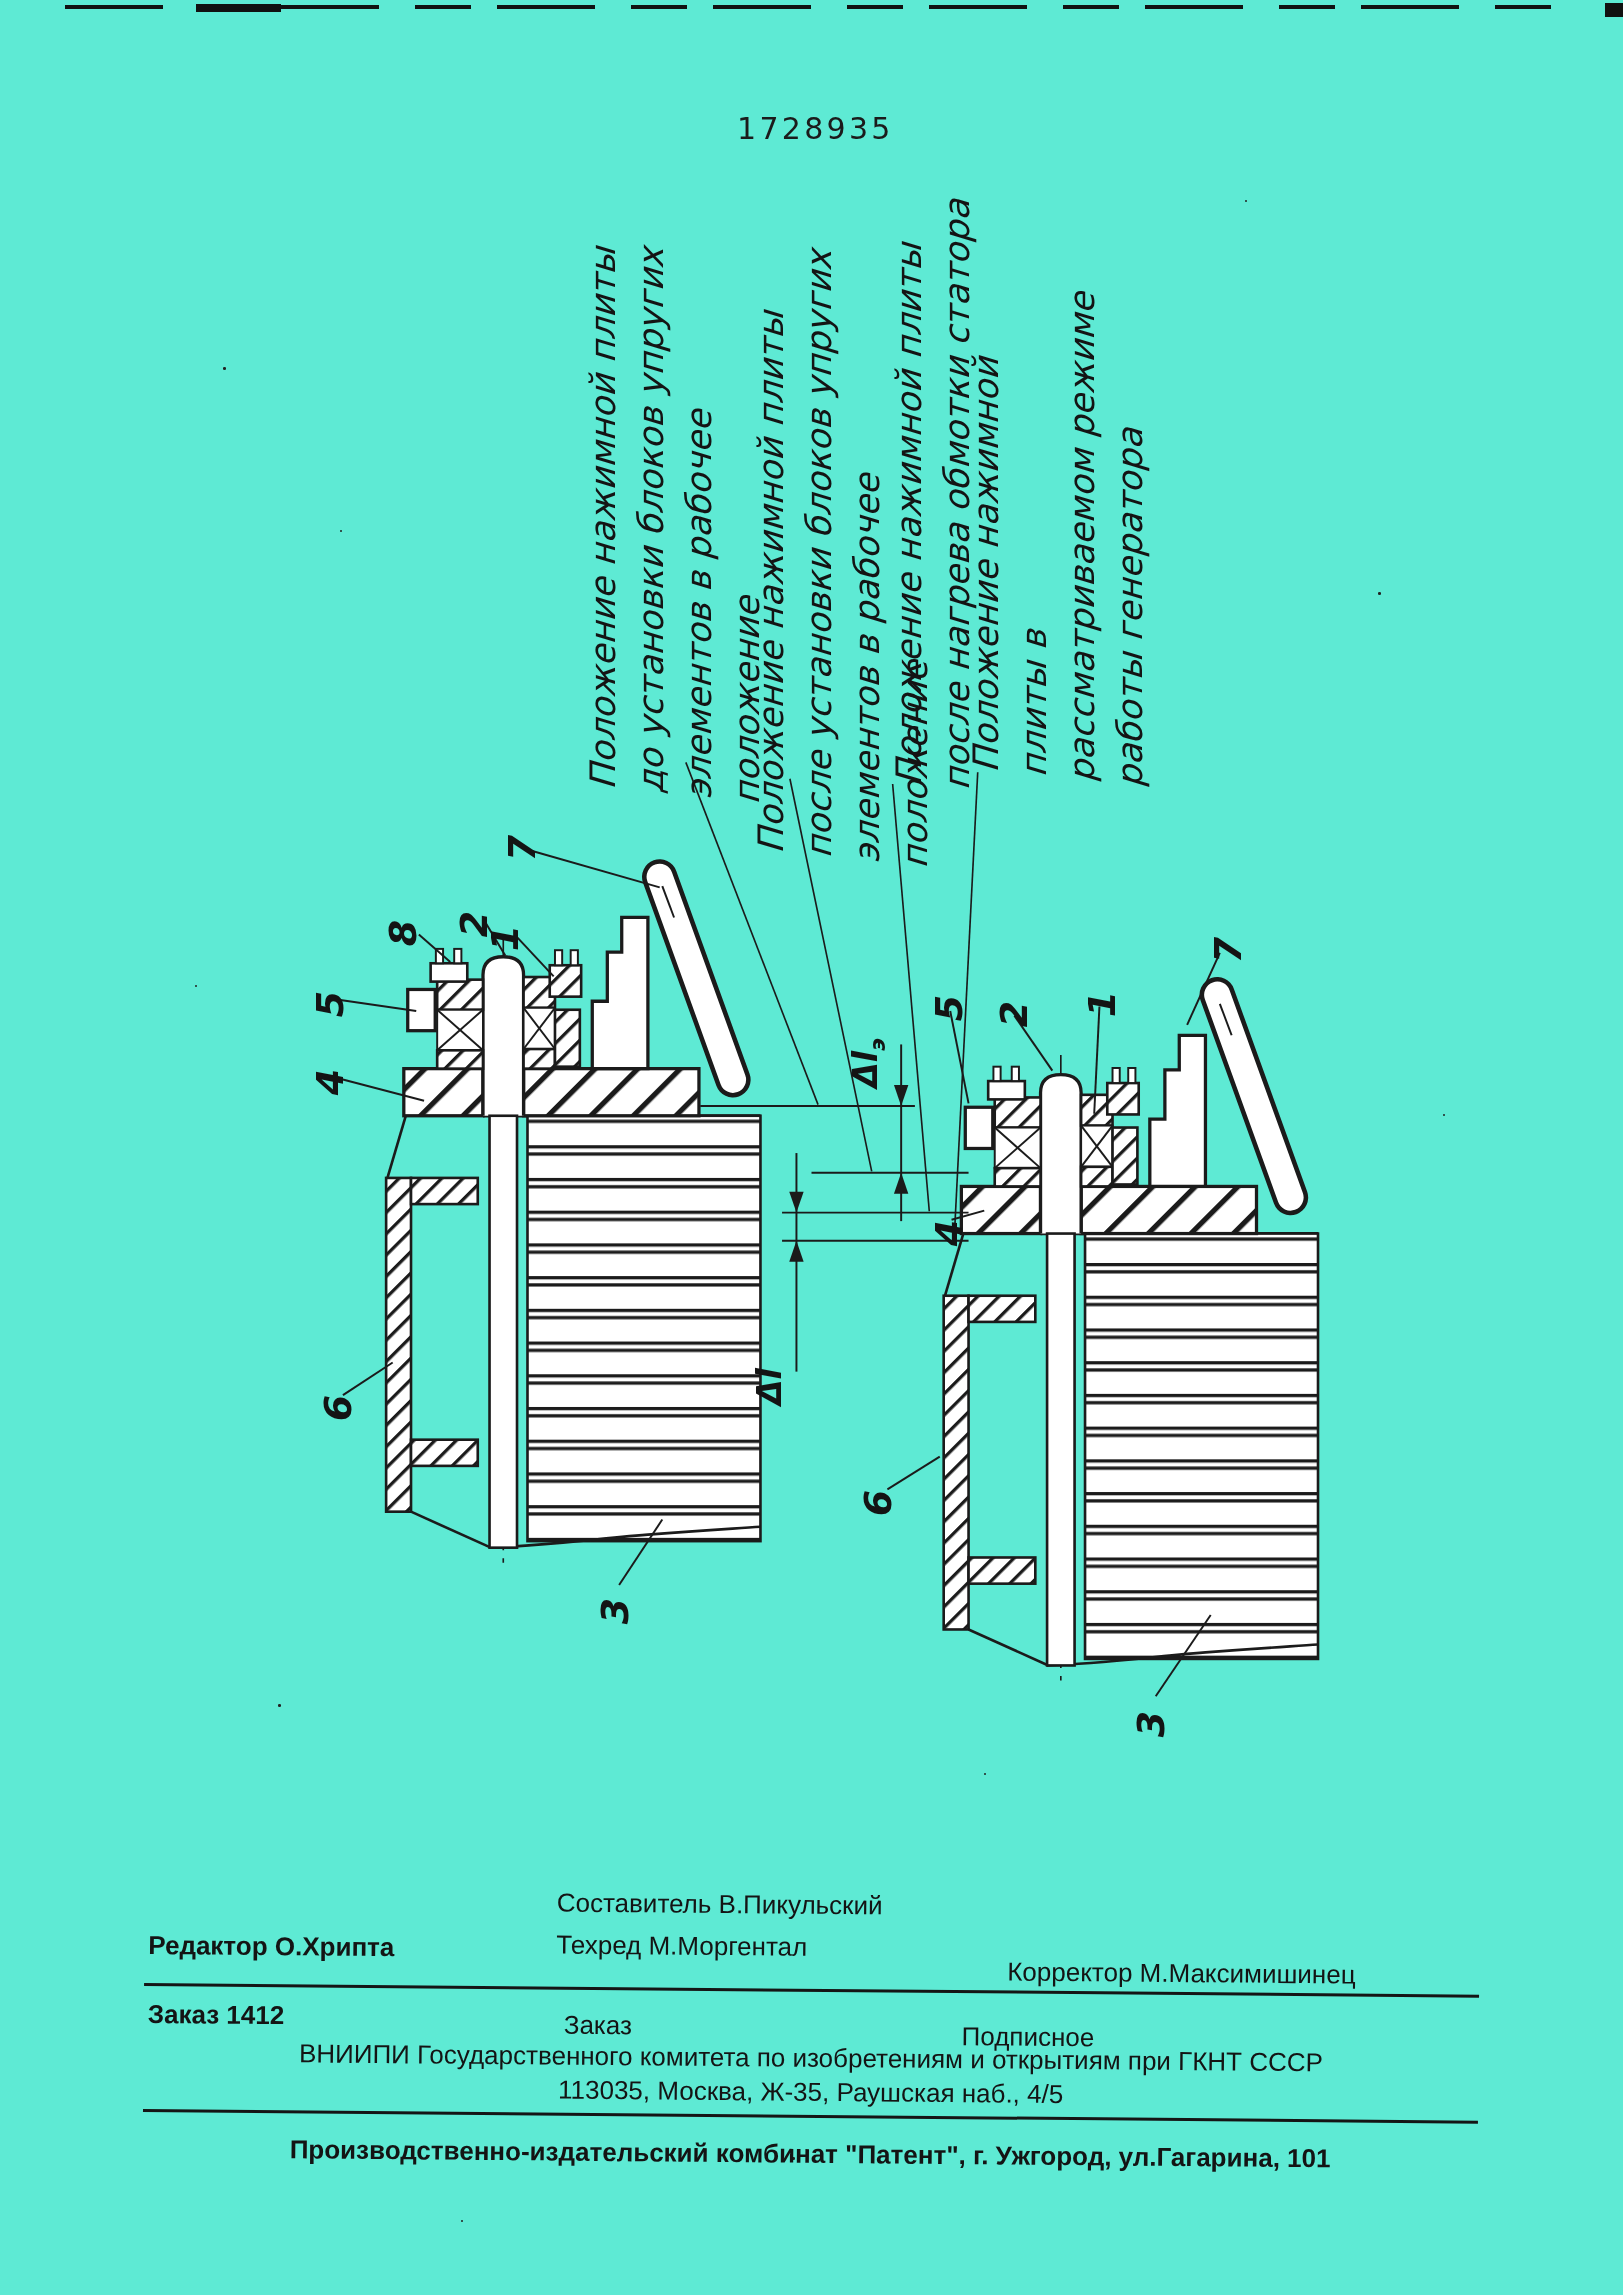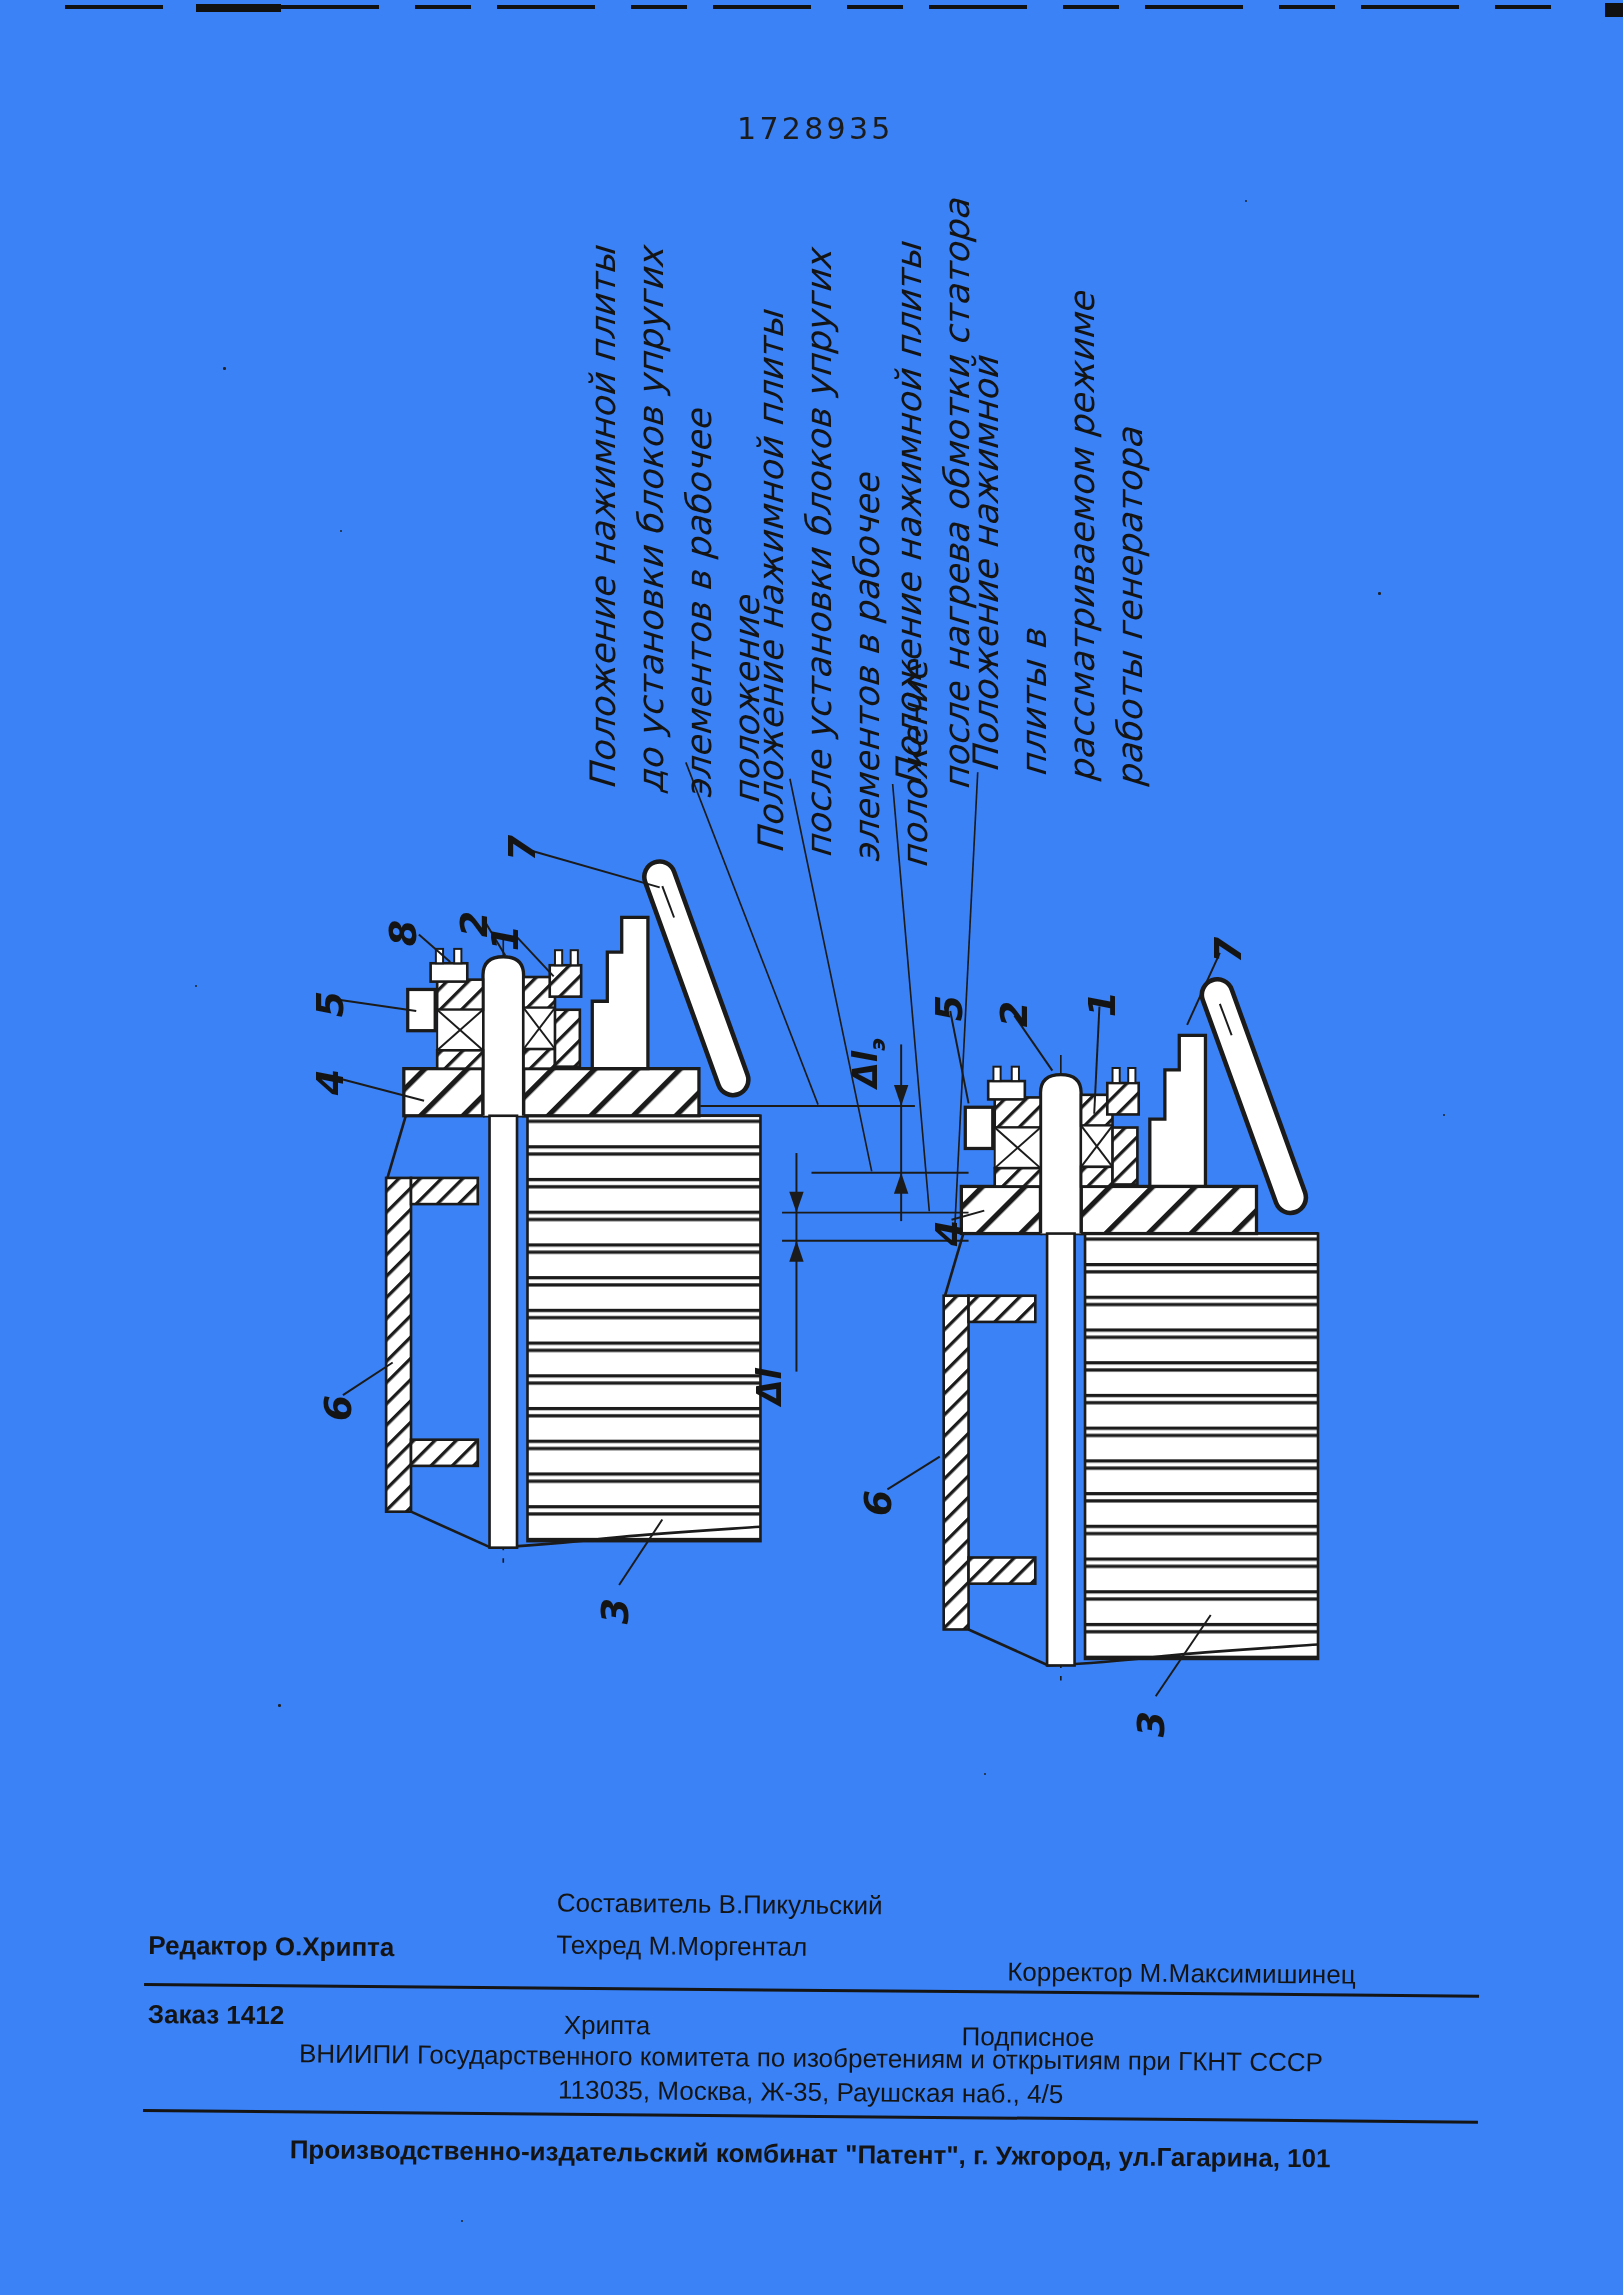--- a/index.html
+++ b/index.html
@@ -1,18 +1,18 @@
 <!DOCTYPE html>
 <html style="font-size:10.5px"><head>
 <meta charset="utf-8">
 <style>
   html,body{margin:0;padding:0;background:#9a9a9a;}
   .page{
     position:relative; width:1623px; height:2295px;
-    background:#3b82f6; overflow:hidden;
+    background:#5eead4; overflow:hidden;
     font-family:"Liberation Sans", sans-serif; color:#161616;
   }
   svg{position:absolute;left:0;top:0;}
   svg .part   {fill:#ffffff;stroke:#1b1b1b;stroke-width:5;}
   svg .part4  {fill:#ffffff;stroke:#1b1b1b;stroke-width:4;}
   svg .part3  {fill:#ffffff;stroke:#1b1b1b;stroke-width:3;}
   svg .ph1    {fill:url(#h1);stroke:#1b1b1b;stroke-width:5;}
   svg .ph2    {fill:url(#h2);stroke:#1b1b1b;stroke-width:4;}
   svg .lamrect{fill:url(#lam);stroke:#1b1b1b;stroke-width:4;}
   svg .edge   {fill:none;stroke:#1b1b1b;stroke-width:4;}
@@ -239,21 +239,21 @@
   <span class="dimlabel" style="left:843px;top:1041px;"><span>Δl</span><sub>э</sub></span>
   <span class="dimlabel" style="left:751px;top:1367px;">Δl</span>
 
   <div class="footer">
     <div class="fitem" style="left:412px;top:3.9px;">Составитель  В.Пикульский</div>
     <div class="fitem bold" style="left:3.9px;top:50px;">Редактор  О.Хрипта</div>
     <div class="fitem" style="left:412px;top:46px;">Техред М.Моргентал</div>
     <div class="fitem" style="left:863px;top:69px;">Корректор  М.Максимишинец</div>
     <div class="frule" style="top:103px;"></div>
     <div class="fitem bold" style="left:3.9px;top:119px;">Заказ  1412</div>
-    <div class="fitem" style="left:420px;top:126px;">Хрипта</div>
+    <div class="fitem" style="left:420px;top:126px;">Заказ</div>
     <div class="fitem" style="left:818px;top:134px;">Подписное</div>
     <div class="fcenter" style="top:157px;">ВНИИПИ Государственного комитета по изобретениям и открытиям при ГКНТ СССР</div>
     <div class="fcenter" style="top:191px;">113035, Москва, Ж-35, Раушская наб., 4/5</div>
     <div class="frule" style="top:229px;"></div>
     <div class="fcenter bold" style="top:253px;">Производственно-издательский комбинат "Патент", г. Ужгород, ул.Гагарина, 101</div>
   </div>
 
 </div>
 
 

